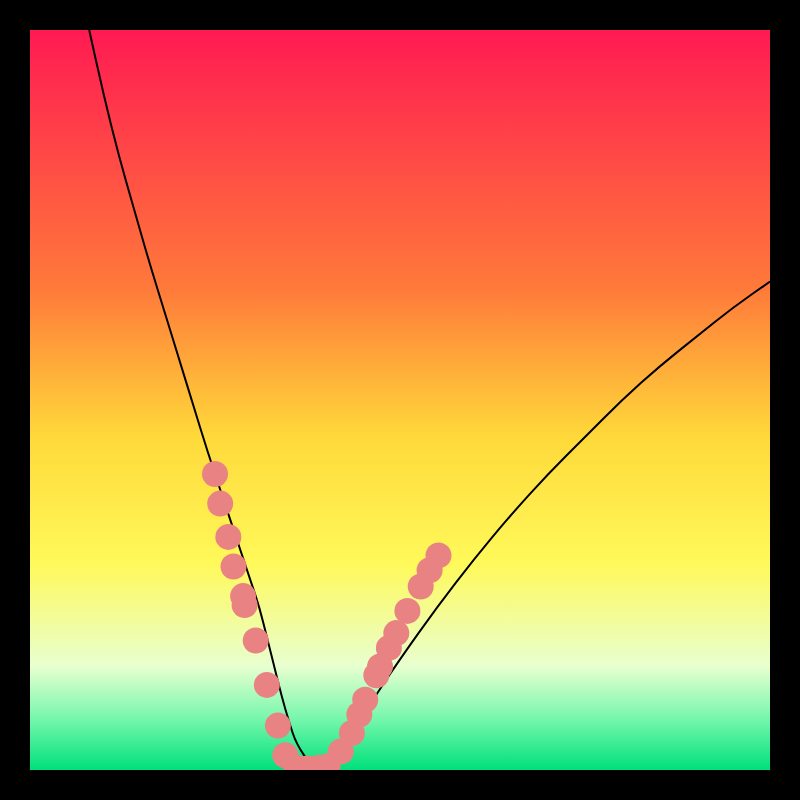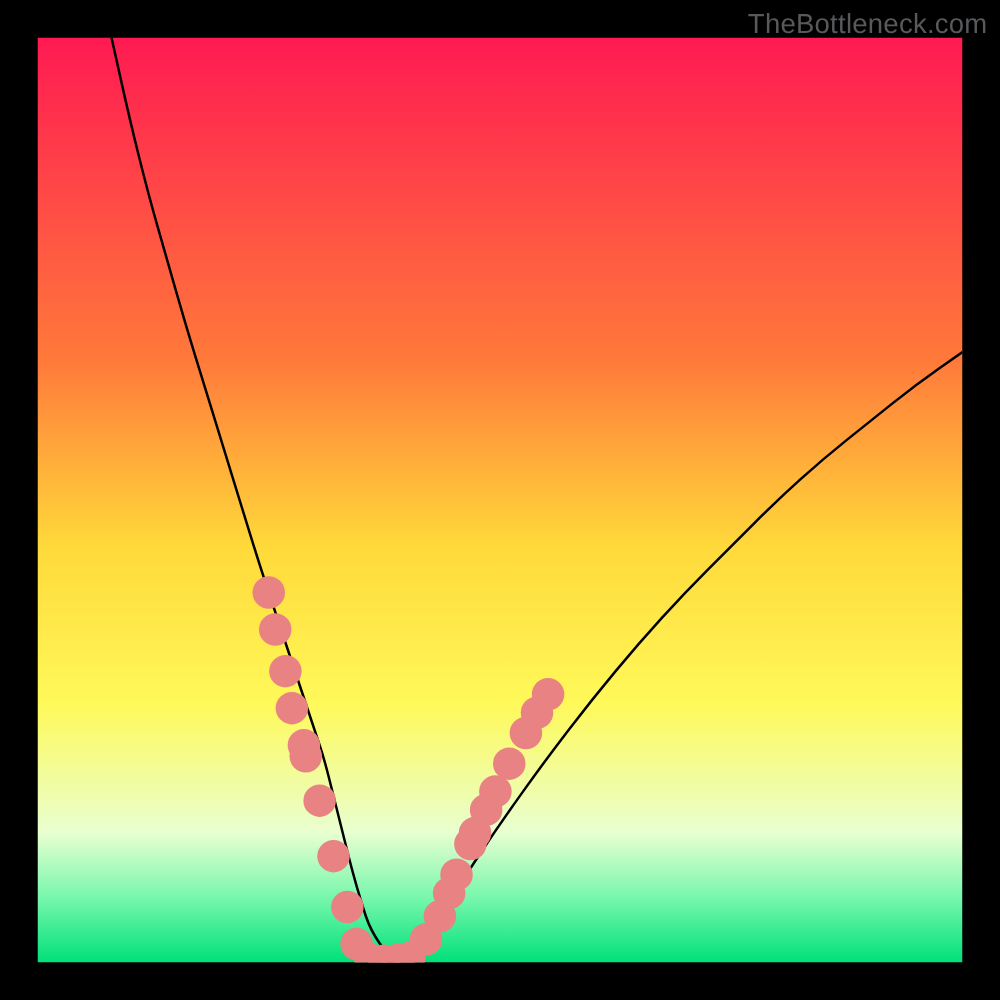--- a/index.html
+++ b/index.html
@@ -34,21 +34,20 @@
     z-index: 10;
   }
   svg {
     display: block;
   }
 </style>
 </head>
 <body>
 
 <div class="chart-container">
-  <div class="watermark">TheBottleneck.com</div>
 
   <div class="plot-area">
     <svg id="plot-svg" width="740" height="740" viewBox="0 0 740 740">
       <defs>
         <linearGradient id="bg-grad" x1="0" y1="0" x2="0" y2="1">
             <stop offset="0%" stop-color="#ff1a52"></stop>
             <stop offset="35%" stop-color="#ff7a3a"></stop>
             <stop offset="55.00000000000001%" stop-color="#ffd93a"></stop>
             <stop offset="72%" stop-color="#fff95a"></stop>
             <stop offset="86%" stop-color="#e8ffd0"></stop>

